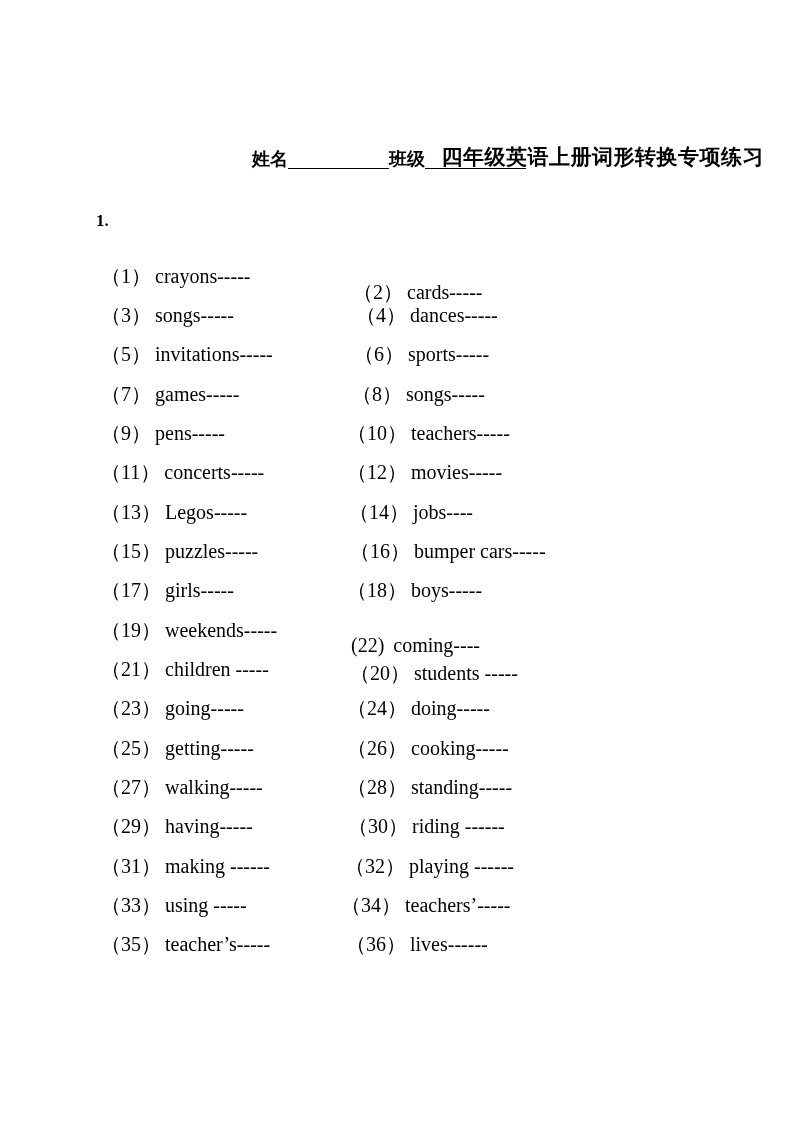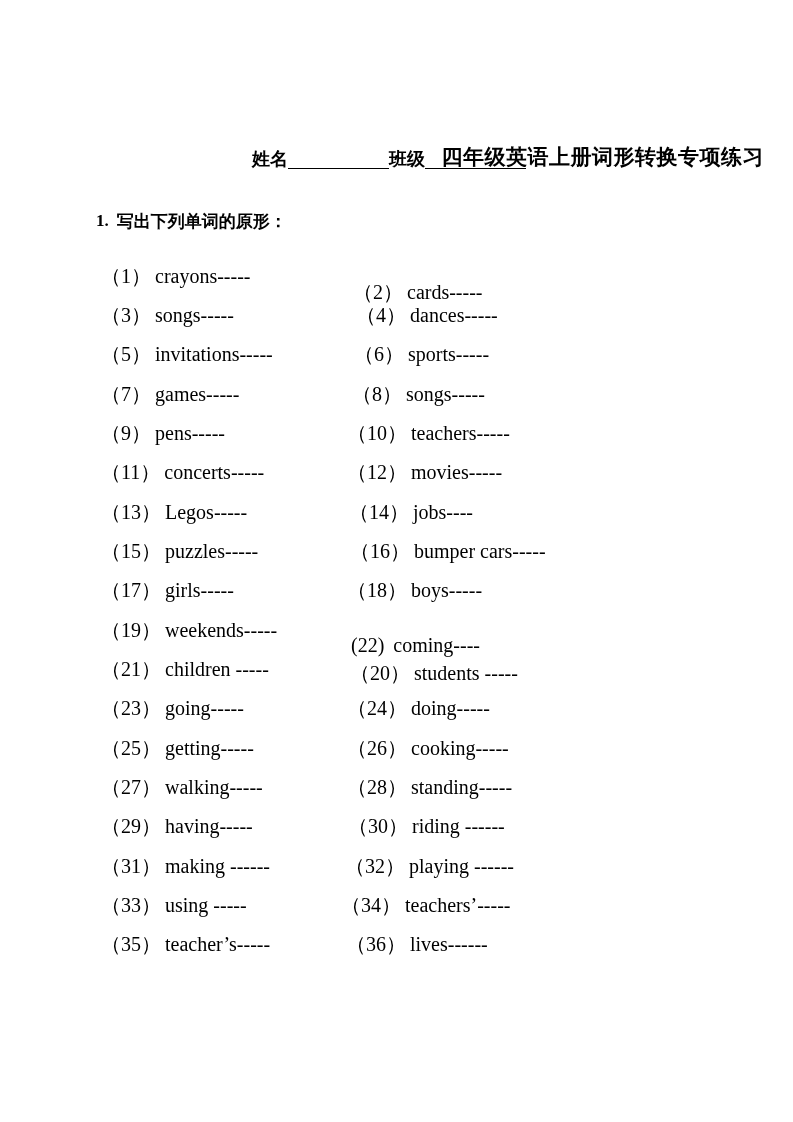--- a/index.html
+++ b/index.html
@@ -84,21 +84,20 @@
 
 <div class="name-row">
   <span class="label">姓名</span>
   <span class="blank"></span>
   <span class="label">班级</span>
   <span class="blank"></span>
 </div>
 
 <div class="section-head">
   <span class="num">1.</span>
-  <span class="text">写出下列单词的原形：</span>
 </div>
 
 <div id="items">
     <div class="item" style="top: 266px; left: 101px;"><span class="no">（1）</span><span>crayons-----</span></div>
     <div class="item" style="top: 282px; left: 353px;"><span class="no">（2）</span><span>cards-----</span></div>
     <div class="item" style="top: 305px; left: 101px;"><span class="no">（3）</span><span>songs-----</span></div>
     <div class="item" style="top: 305px; left: 356px;"><span class="no">（4）</span><span>dances-----</span></div>
     <div class="item" style="top: 344px; left: 101px;"><span class="no">（5）</span><span>invitations-----</span></div>
     <div class="item" style="top: 344px; left: 354px;"><span class="no">（6）</span><span>sports-----</span></div>
     <div class="item" style="top: 384px; left: 101px;"><span class="no">（7）</span><span>games-----</span></div>

